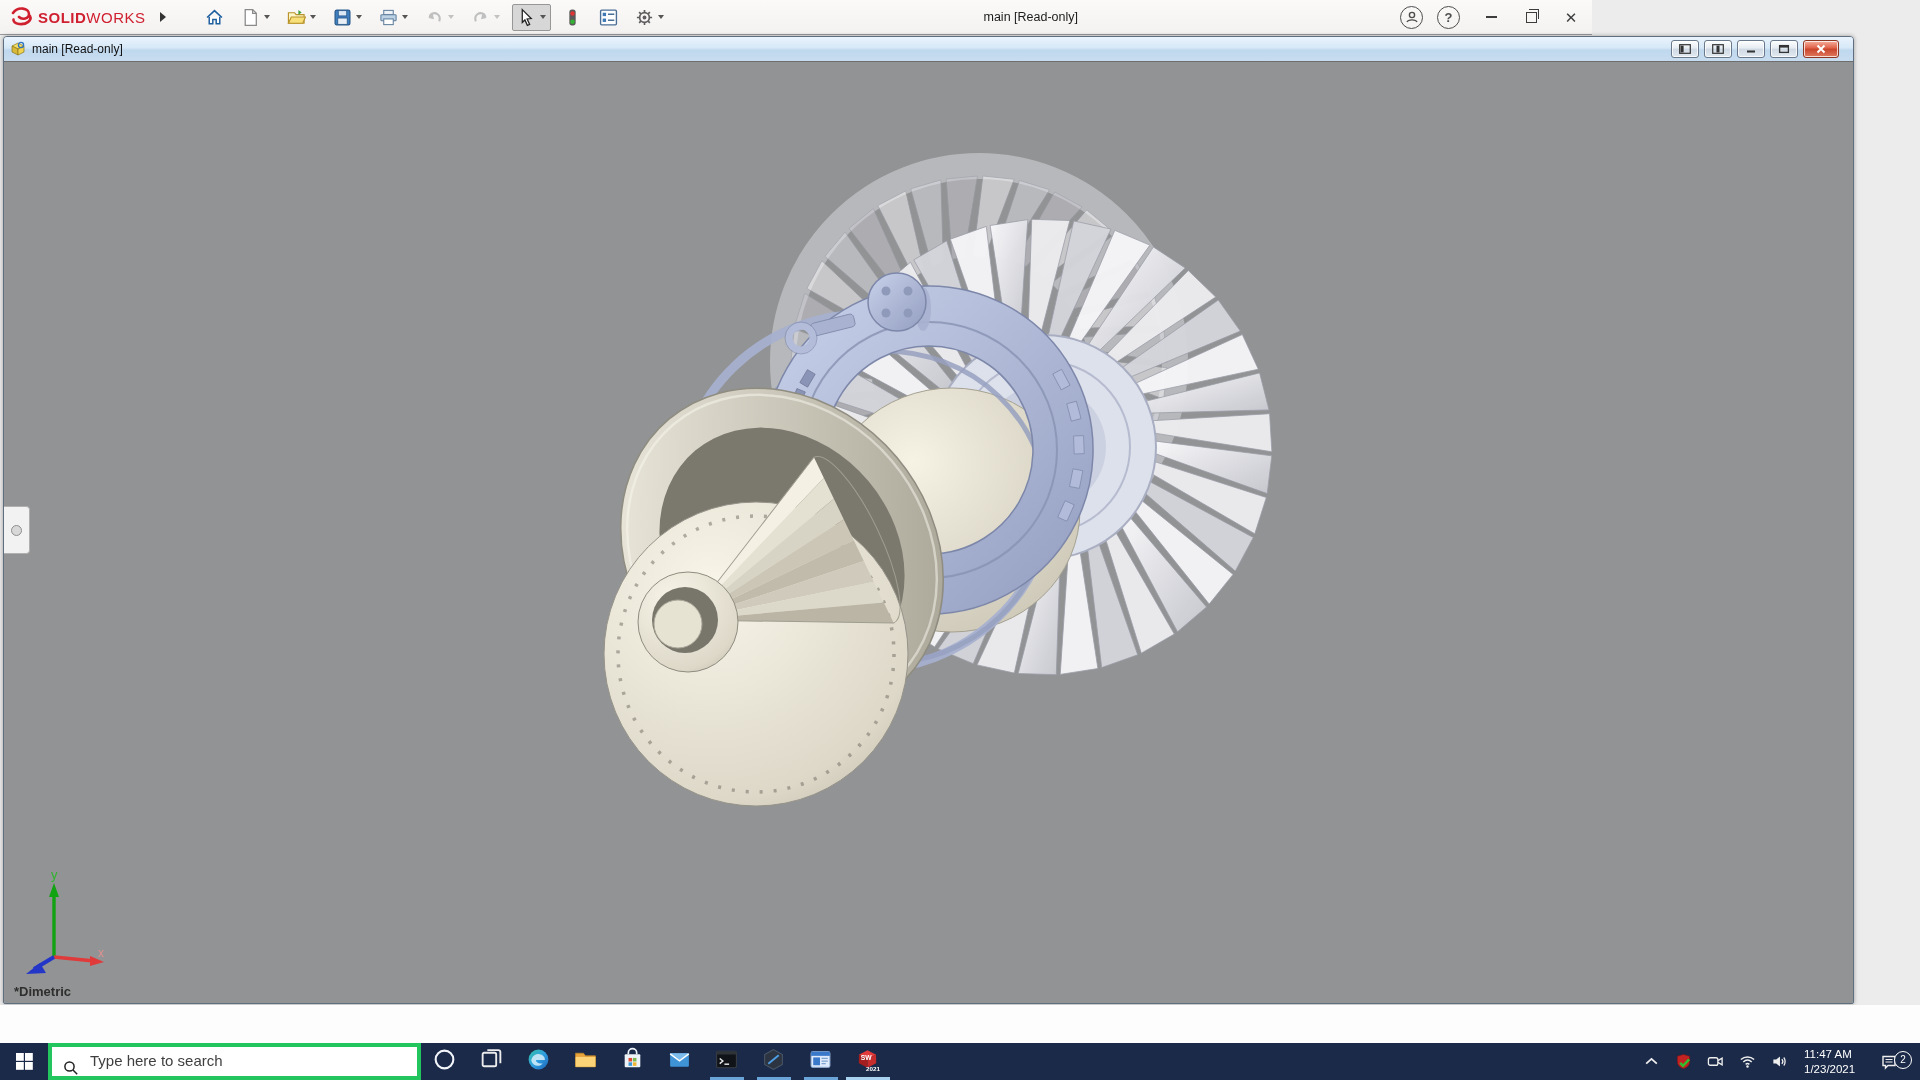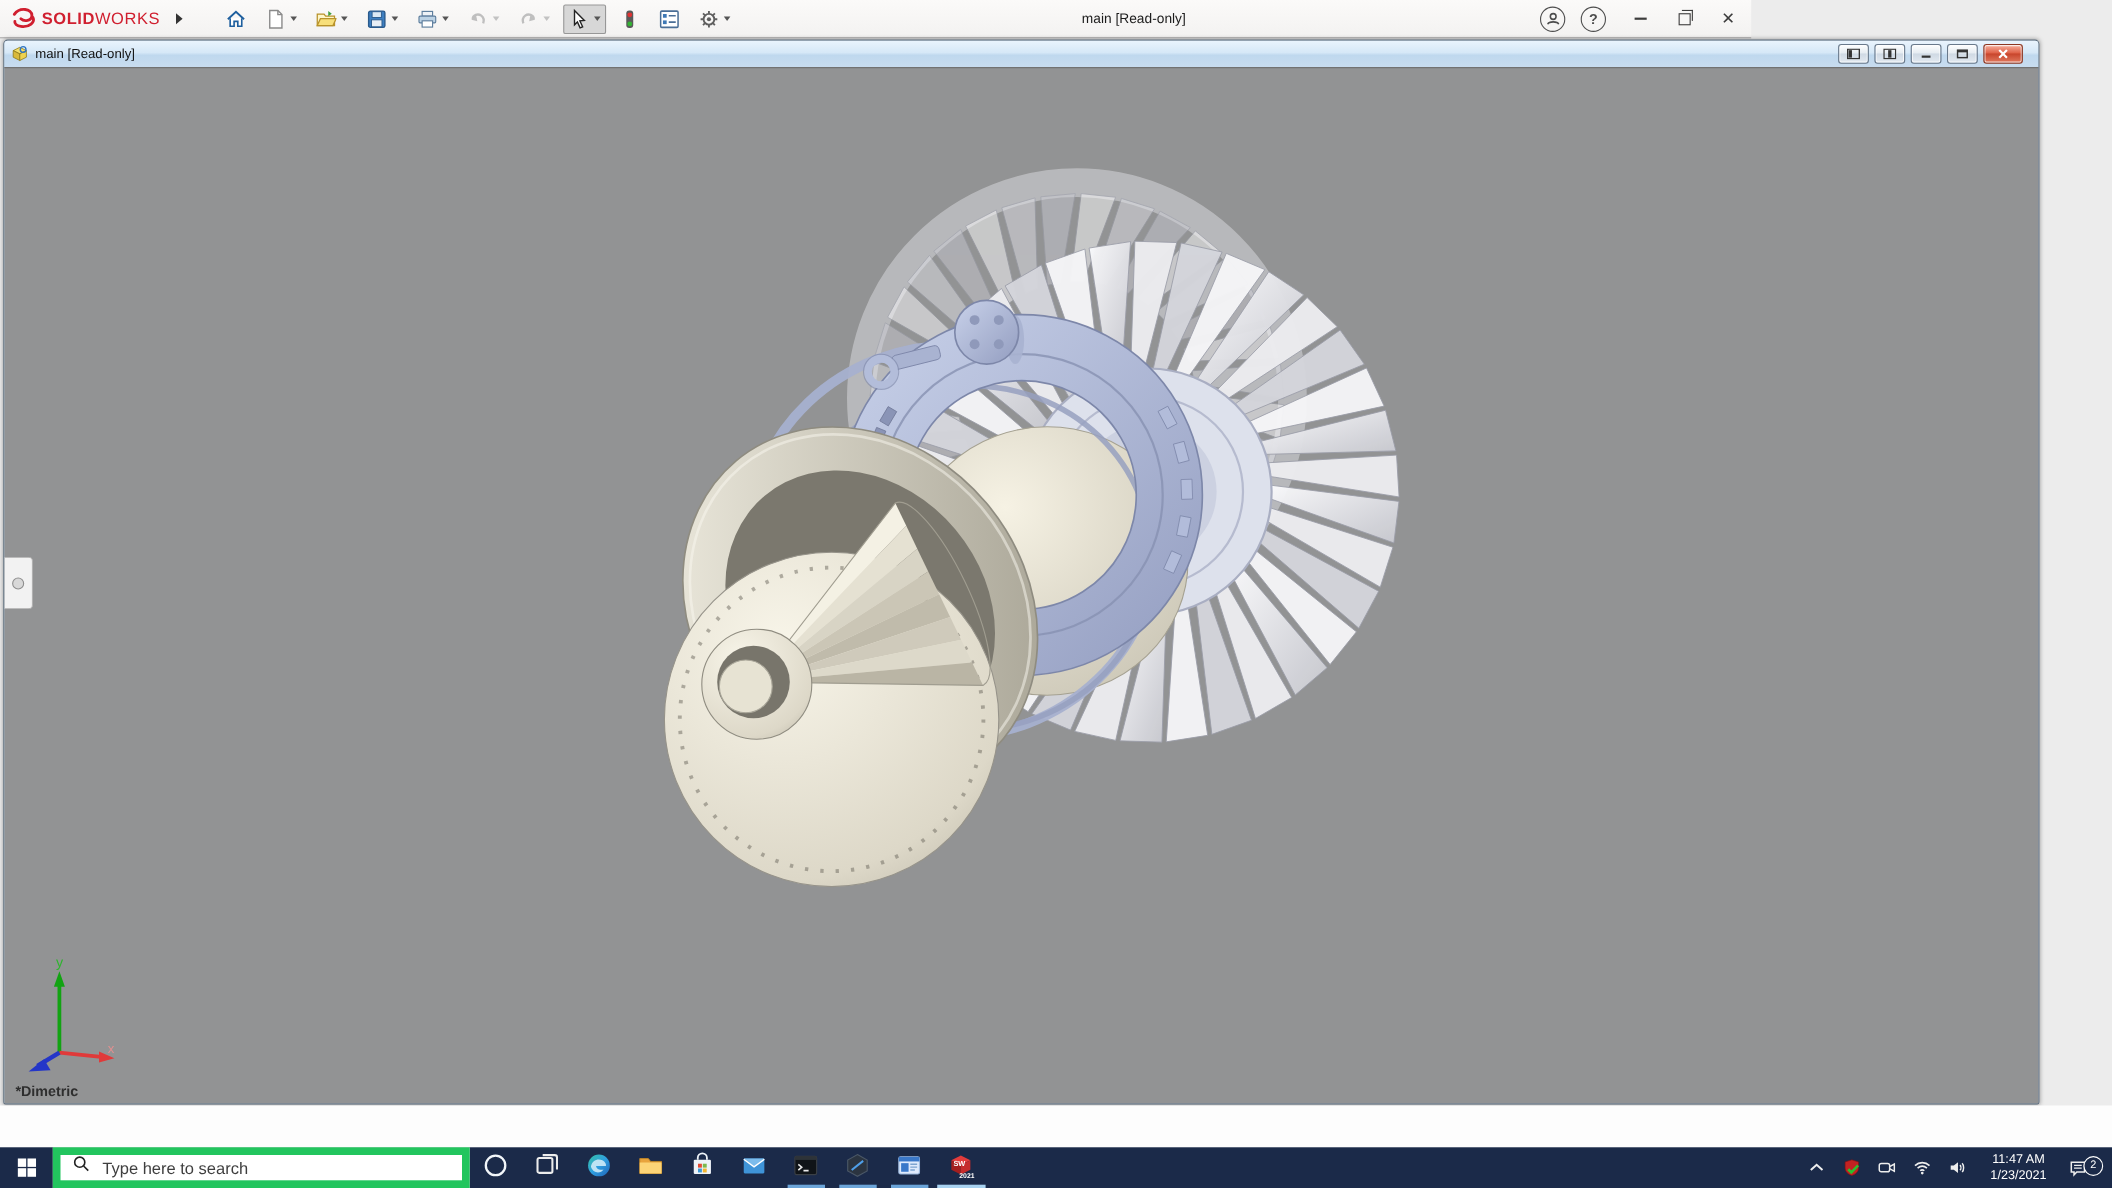--- a/index.html
+++ b/index.html
@@ -57,37 +57,37 @@
   .side-tab{position:absolute;left:0;top:444px;width:25px;height:46px;background:#f2f2f2;
     border:1px solid #b0b0b0;border-left:none;border-radius:0 4px 4px 0;
     display:flex;align-items:center;justify-content:center;}
   .side-tab .dot{width:9px;height:9px;border-radius:50%;border:1.5px solid #8f8f8f;background:#d8d8d8;}
   .triad{position:absolute;left:14px;bottom:26px;}
   .view-label{position:absolute;left:10px;bottom:4px;font-size:13px;font-weight:bold;color:#2e2e2e;}
   
   .taskbar{position:absolute;left:0;top:1043px;width:1920px;height:37px;
     background:var(--taskbar-bg,#1b2a49);display:flex;align-items:stretch;}
   .start-btn{width:48px;display:flex;align-items:center;justify-content:center;}
-  .search-wrap{position:relative;width:365px;background:#ffffff;display:flex;align-items:flex-start;
-    border:7px solid #22c55e;}
+  .search-wrap{position:relative;width:365px;background:#ffffff;display:flex;align-items:flex-end;
+    border:4px solid #22c55e;}
   .search-wrap svg{position:absolute;left:11px;width:16px;height:16px;}
   .search-input{border:none;outline:none;width:100%;height:100%;padding-left:38px;
     font-size:15px;color:#333;font-family:"Liberation Sans",sans-serif;background:transparent;}
   .search-input::placeholder{color:#3f3f3f;opacity:1;}
   .tb-apps{display:flex;align-items:stretch;}
   .app-slot{width:47px;position:relative;display:flex;align-items:center;justify-content:center;}
   .app-slot svg{width:25px;height:25px;}
   .app-slot .indicator{position:absolute;bottom:0;left:50%;transform:translateX(-50%);
     height:3px;width:34px;background:var(--taskbar-indicator,#6ba4d8);}
   .app-slot.active .indicator{width:44px;background:var(--taskbar-indicator-active,#a8d2f0);}
   .tb-spacer{flex:1;}
   .tray{display:flex;align-items:center;padding-right:8px;}
   .tray-icon{width:26px;display:flex;align-items:center;justify-content:center;margin-left:6px;}
   .tray-icon svg{width:17px;height:17px;}
-  .clock{margin-left:12px;text-align:center;color:#fff;font-size:11.5px;line-height:1.3;min-width:62px;}
+  .clock{margin-left:12px;text-align:left;color:#fff;font-size:11.5px;line-height:1.3;min-width:62px;}
   .action-center{display:flex;align-items:center;margin-left:14px;position:relative;padding-right:14px;}
   .action-center svg{width:18px;height:18px;}
   .ac-badge{position:absolute;right:0px;bottom:2px;width:16px;height:16px;border-radius:50%;
     background:#1b2a49;border:1.5px solid #fff;color:#fff;font-size:10px;
     display:flex;align-items:center;justify-content:center;}
 </style>
 </head>
 <body>
 
 <div class="app-titlebar">

